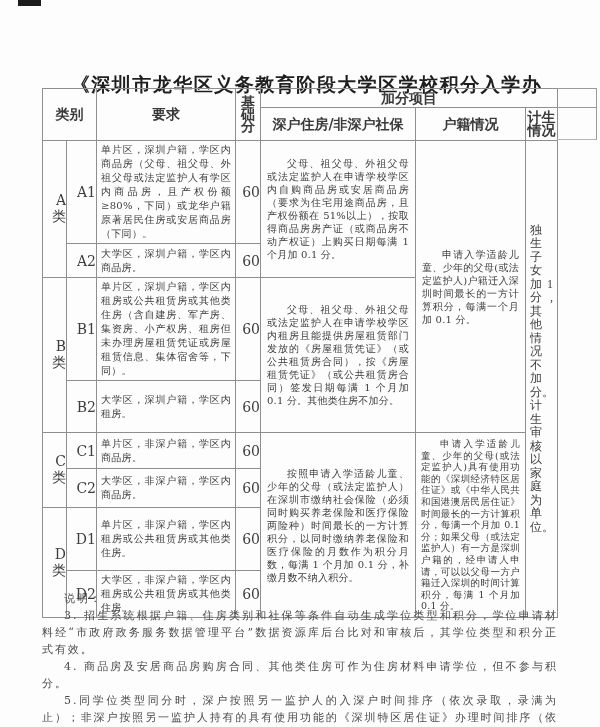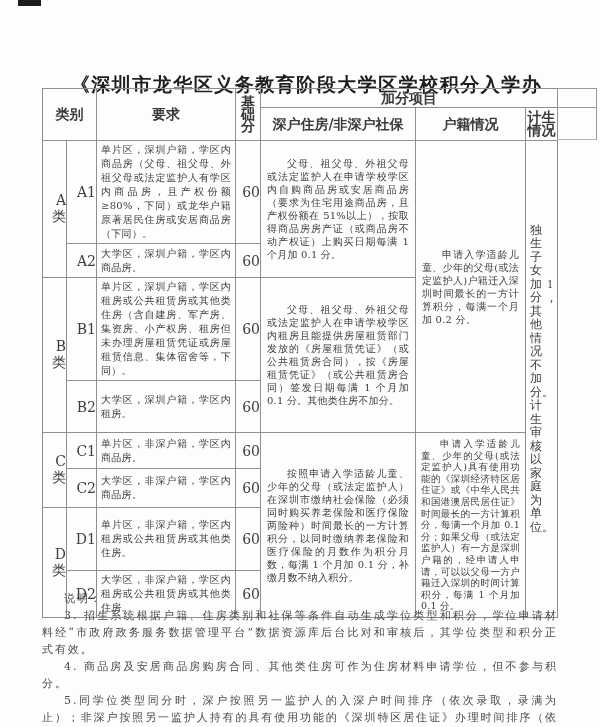--- a/index.html
+++ b/index.html
@@ -97,21 +97,21 @@
     <th>户籍情况</th>
     <th>计生情况</th>
   </tr>
 
   <tr class="r-a1">
     <td class="cls" rowspan="2">A类</td>
     <td class="code">A1</td>
     <td class="req"><span class="lead">单片区</span><span>，深圳户籍，学区内商品房（父母、祖父母、外祖父母或法定监护人有学区内商品房，且产权份额≥80%，下同）或龙华户籍原著居民住房或安居商品房（下同）。</span></td>
     <td class="score">60</td>
     <td class="bonus" rowspan="2">父母、祖父母、外祖父母或法定监护人在申请学校学区内自购商品房或安居商品房（要求为住宅用途商品房，且产权份额在 51%以上），按取得商品房房产证（或商品房不动产权证）上购买日期每满 1 个月加 0.1 分。</td>
-    <td class="bonus" rowspan="4">申请入学适龄儿童、少年的父母(或法定监护人)户籍迁入深圳时间最长的一方计算积分，每满一个月加 0.2 分。</td>
+    <td class="bonus" rowspan="4">申请入学适龄儿童、少年的父母(或法定监护人)户籍迁入深圳时间最长的一方计算积分，每满一个月加 0.1 分。</td>
     <td class="jisheng" rowspan="8">独生子女加 1 分,其他情况不加分。计生审核以家庭为单位。</td>
   </tr>
   <tr class="r-a2">
     <td class="code">A2</td>
     <td class="req"><span class="lead">大学区</span><span>，深圳户籍，学区内商品房。</span></td>
     <td class="score">60</td>
   </tr>
 
   <tr class="r-b1">
     <td class="cls" rowspan="2">B类</td>

